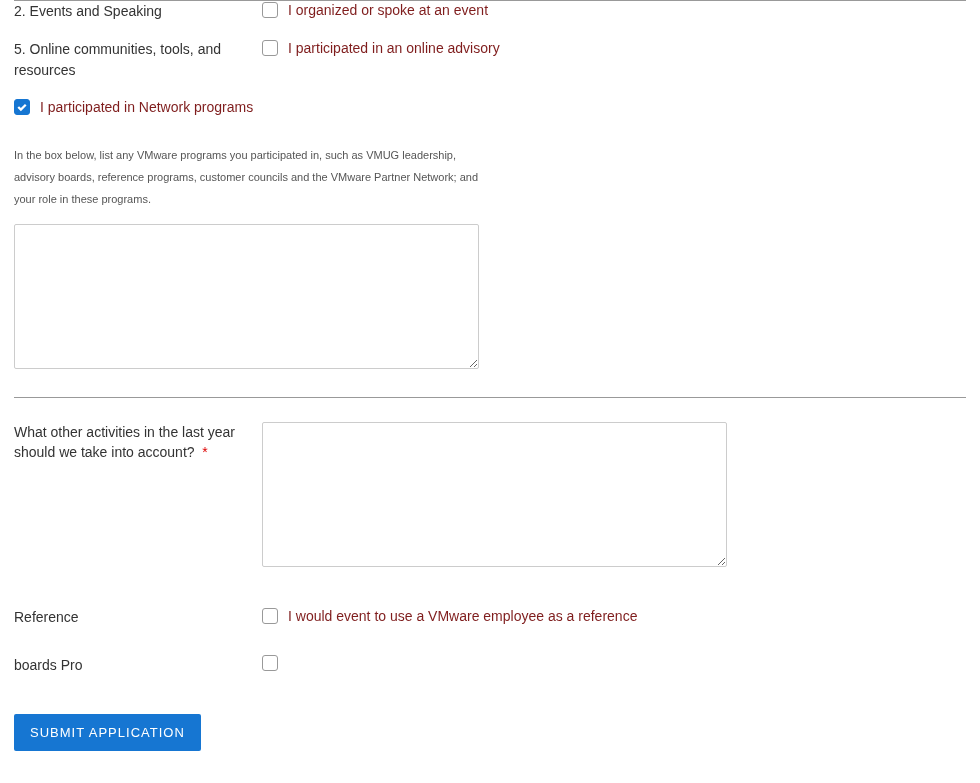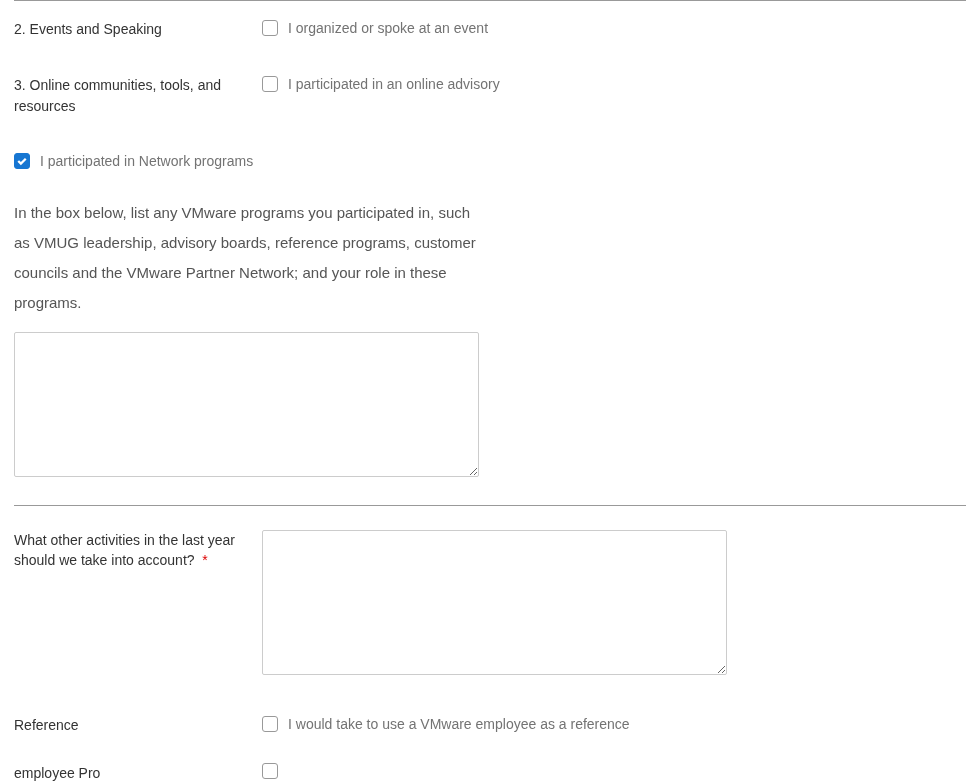--- a/index.html
+++ b/index.html
@@ -15,21 +15,20 @@
       width: 980px;
       padding: 0 14px;
     }
     .divider {
       border: none;
       border-top: 1px solid #999;
       margin: 0;
     }
     .form-row {
       display: flex;
-      padding-top: 18px;
       padding-bottom: 18px;
     }
     .label-col {
       width: 248px;
       flex-shrink: 0;
       padding-right: 20px;
       line-height: 1.45;
       color: #333;
     }
     .control-col {
@@ -58,25 +57,25 @@
       border-color: #1676d2;
     }
     .cbox.checked svg {
       width: 12px;
       height: 12px;
       stroke: #fff;
       stroke-width: 3;
       fill: none;
     }
     .cbox-label {
-      color: #737373;
+      color: #7f1d1d;
       line-height: 1.3;
     }
     .help-text {
-      font-size: 15px;
+      font-size: 11px;
       color: #555;
       line-height: 2.0;
       margin-top: 28px;
       max-width: 470px;
     }
     .textarea {
       display: block;
       width: 465px;
       height: 145px;
       margin-top: 14px;
@@ -114,21 +113,21 @@
   <div class="label-col">2. Events and Speaking</div>
   <div class="control-col">
     <div class="checkbox-row">
       <span class="cbox"></span>
       <span class="cbox-label">I organized or spoke at an event</span>
     </div>
   </div>
 </div>
 
 <div class="form-row">
-  <div class="label-col">3. Online communities, tools, and resources</div>
+  <div class="label-col">5. Online communities, tools, and resources</div>
   <div class="control-col">
     <div class="checkbox-row">
       <span class="cbox"></span>
       <span class="cbox-label">I participated in an online advisory</span>
     </div>
   </div>
 </div>
 
 <div class="form-row" style="padding-bottom:28px;">
   <div class="control-col">
@@ -154,27 +153,27 @@
   <div class="control-col">
     <textarea class="textarea" style="margin-top: 0px;" value=""></textarea>
   </div>
 </div>
 
 <div class="form-row" style="padding-top:22px; padding-bottom:14px;">
   <div class="label-col">Reference</div>
   <div class="control-col">
     <div class="checkbox-row">
       <span class="cbox"></span>
-      <span class="cbox-label">I would take to use a VMware employee as a reference</span>
+      <span class="cbox-label">I would event to use a VMware employee as a reference</span>
     </div>
   </div>
 </div>
 
 <div class="form-row" style="padding-top:14px; padding-bottom:18px;">
-  <div class="label-col">employee Pro</div>
+  <div class="label-col">boards Pro</div>
   <div class="control-col">
     <div class="checkbox-row">
       <span class="cbox"></span>
     </div>
   </div>
 </div>
 
 <button class="submit-btn">SUBMIT APPLICATION</button>
 
 

